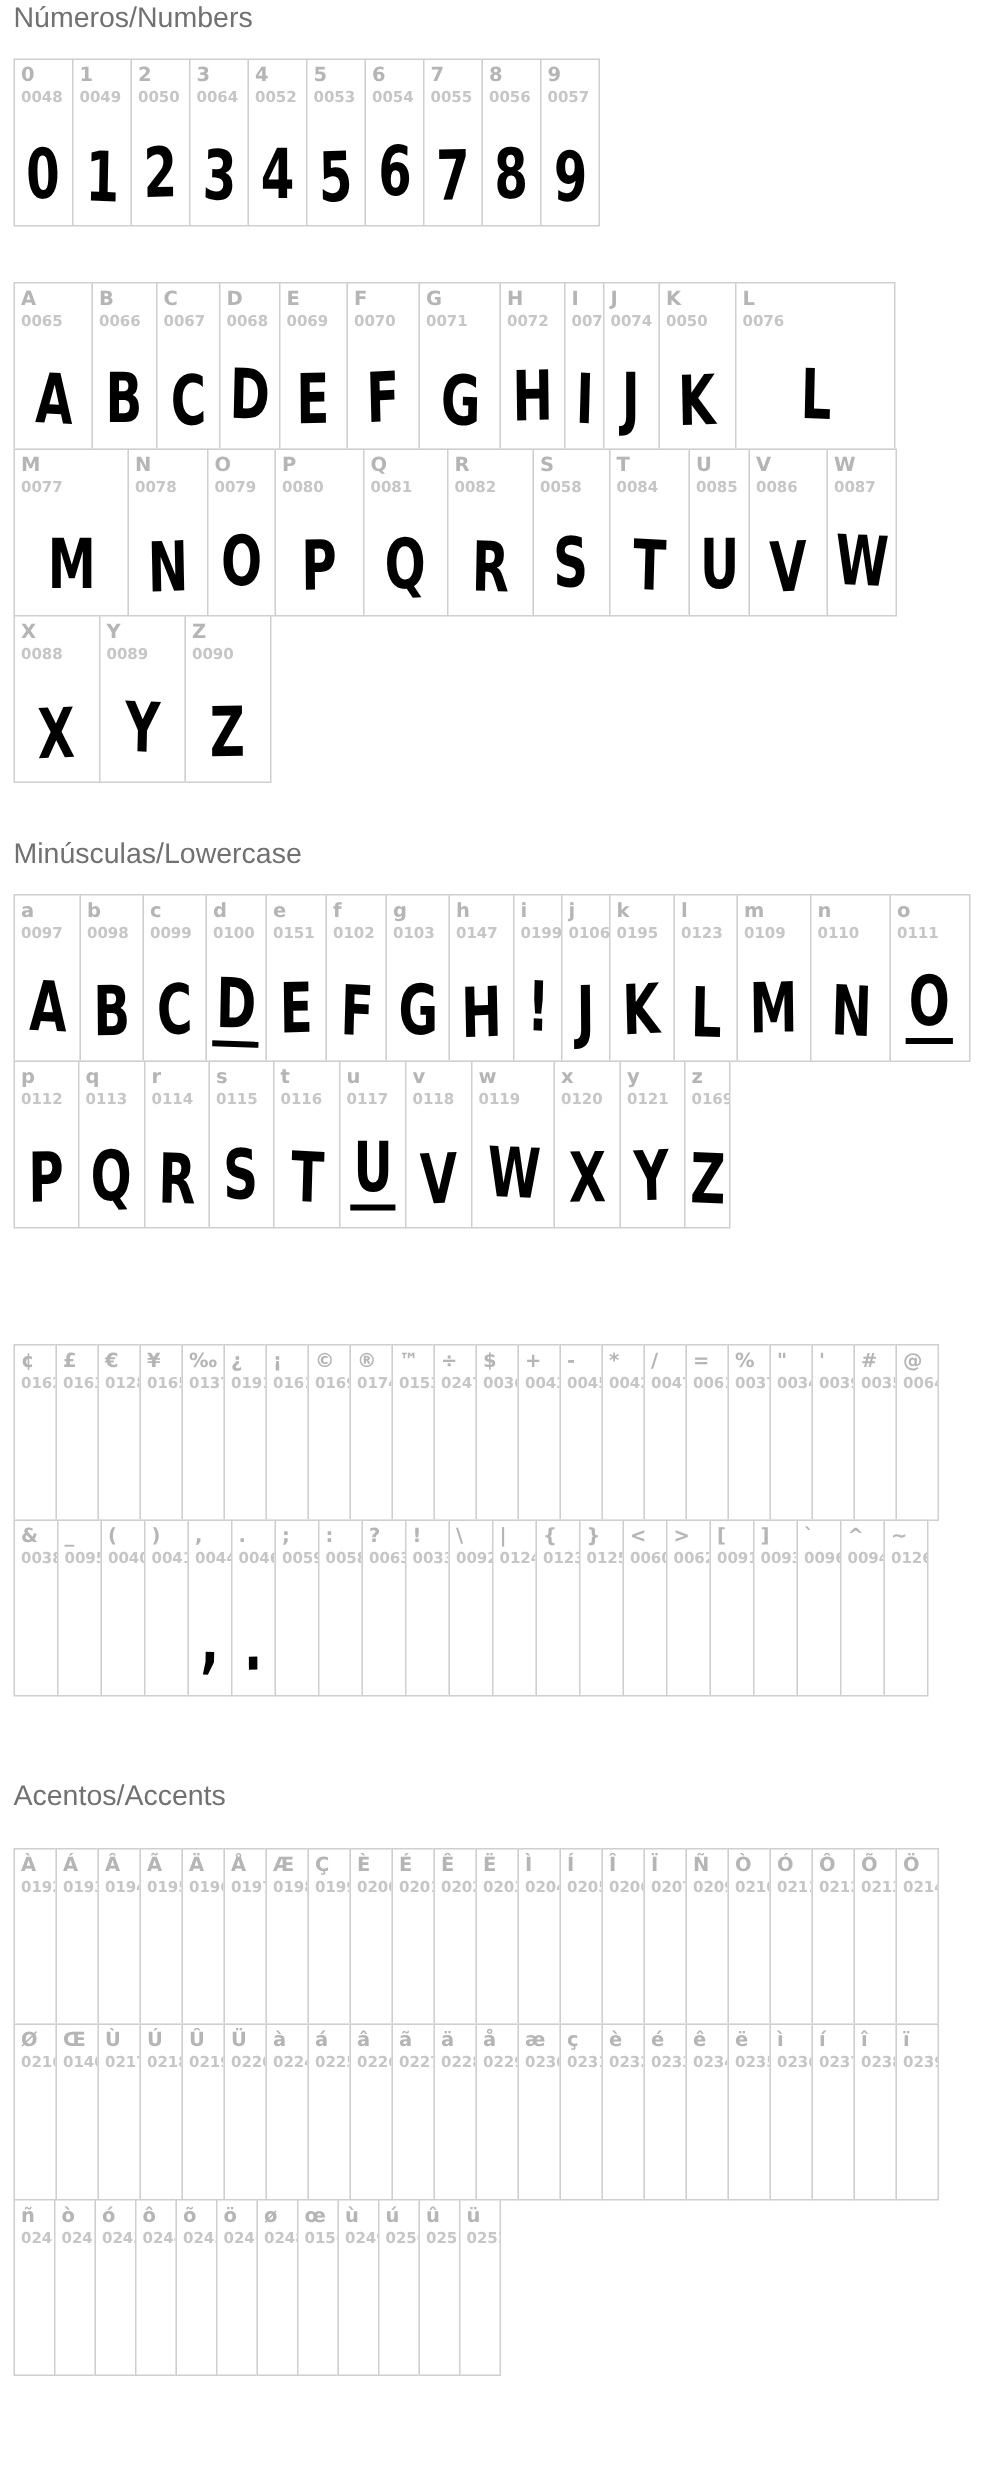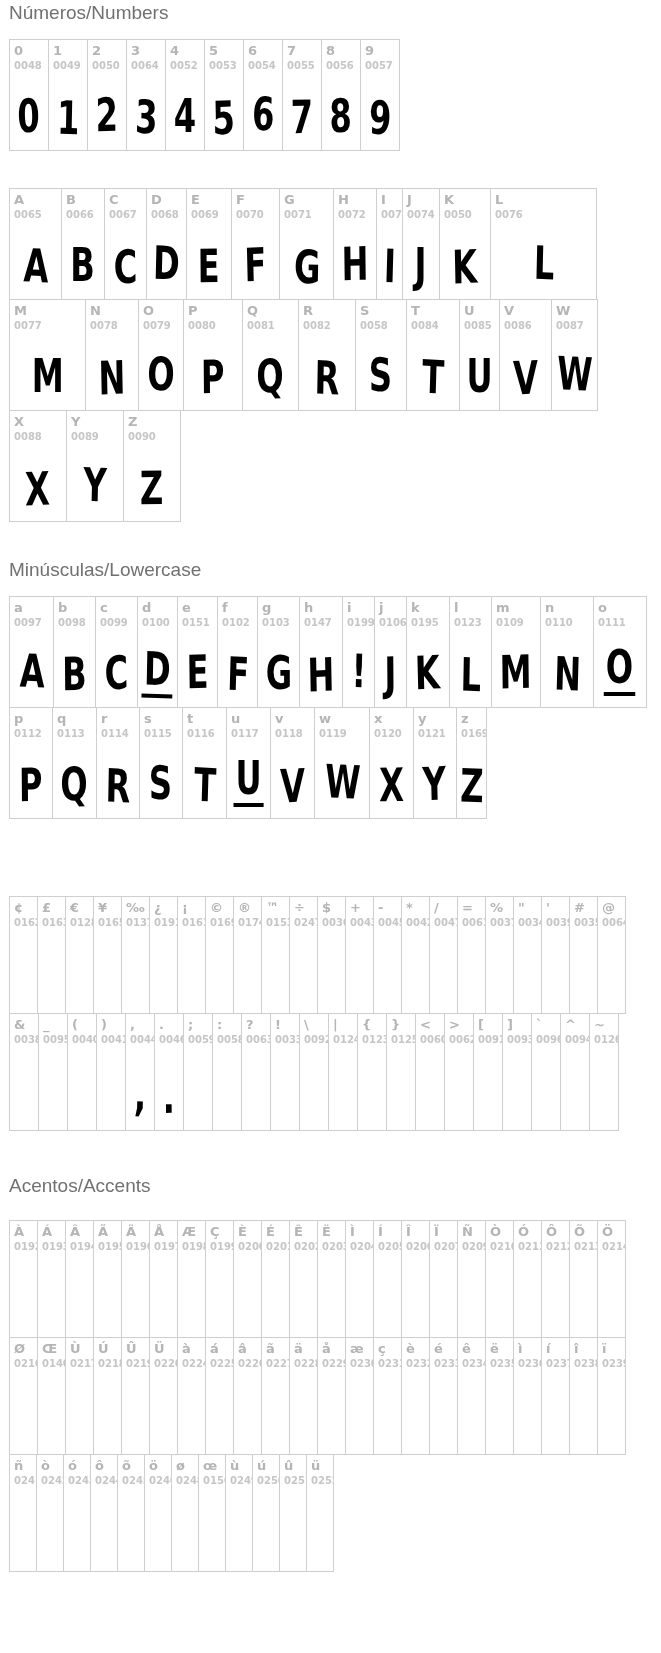--- a/index.html
+++ b/index.html
@@ -4,21 +4,21 @@
 <style>
   html,body{margin:0;padding:0}
   body{width:661px;height:1653px;overflow:hidden;background:#ffffff;
        font-family:"DejaVu Sans",sans-serif}
   main{padding:2px 0 0 9px}
   .title{font-family:"Liberation Sans",sans-serif;font-weight:400;
          font-size:19px;line-height:22px;color:#717171;margin:0 0 15px 0}
   .sec{display:block}
   .s2,.s3{margin-top:37px}
   .s4{margin-top:77px}
-  .s5{margin-top:44px}
+  .s5{margin-top:56px}
   .s4 .title{margin-bottom:28px}
   .s5 .title{margin-bottom:23px}
   .row{display:flex}
   .row+.row{margin-top:-1px}
   .cell{box-sizing:border-box;flex:none;background:#fff;
         border:1px solid #cfcfcf;display:flex;flex-direction:column;overflow:hidden}
   .cell+.cell{margin-left:-1px}
   .cl{padding:3px 1px 0 4px}
   .ch{display:block;font-weight:700;font-size:13px;line-height:16px;color:#b5b5b5}
   .co{display:block;font-weight:700;font-size:10px;line-height:13px;color:#c6c6c6}

